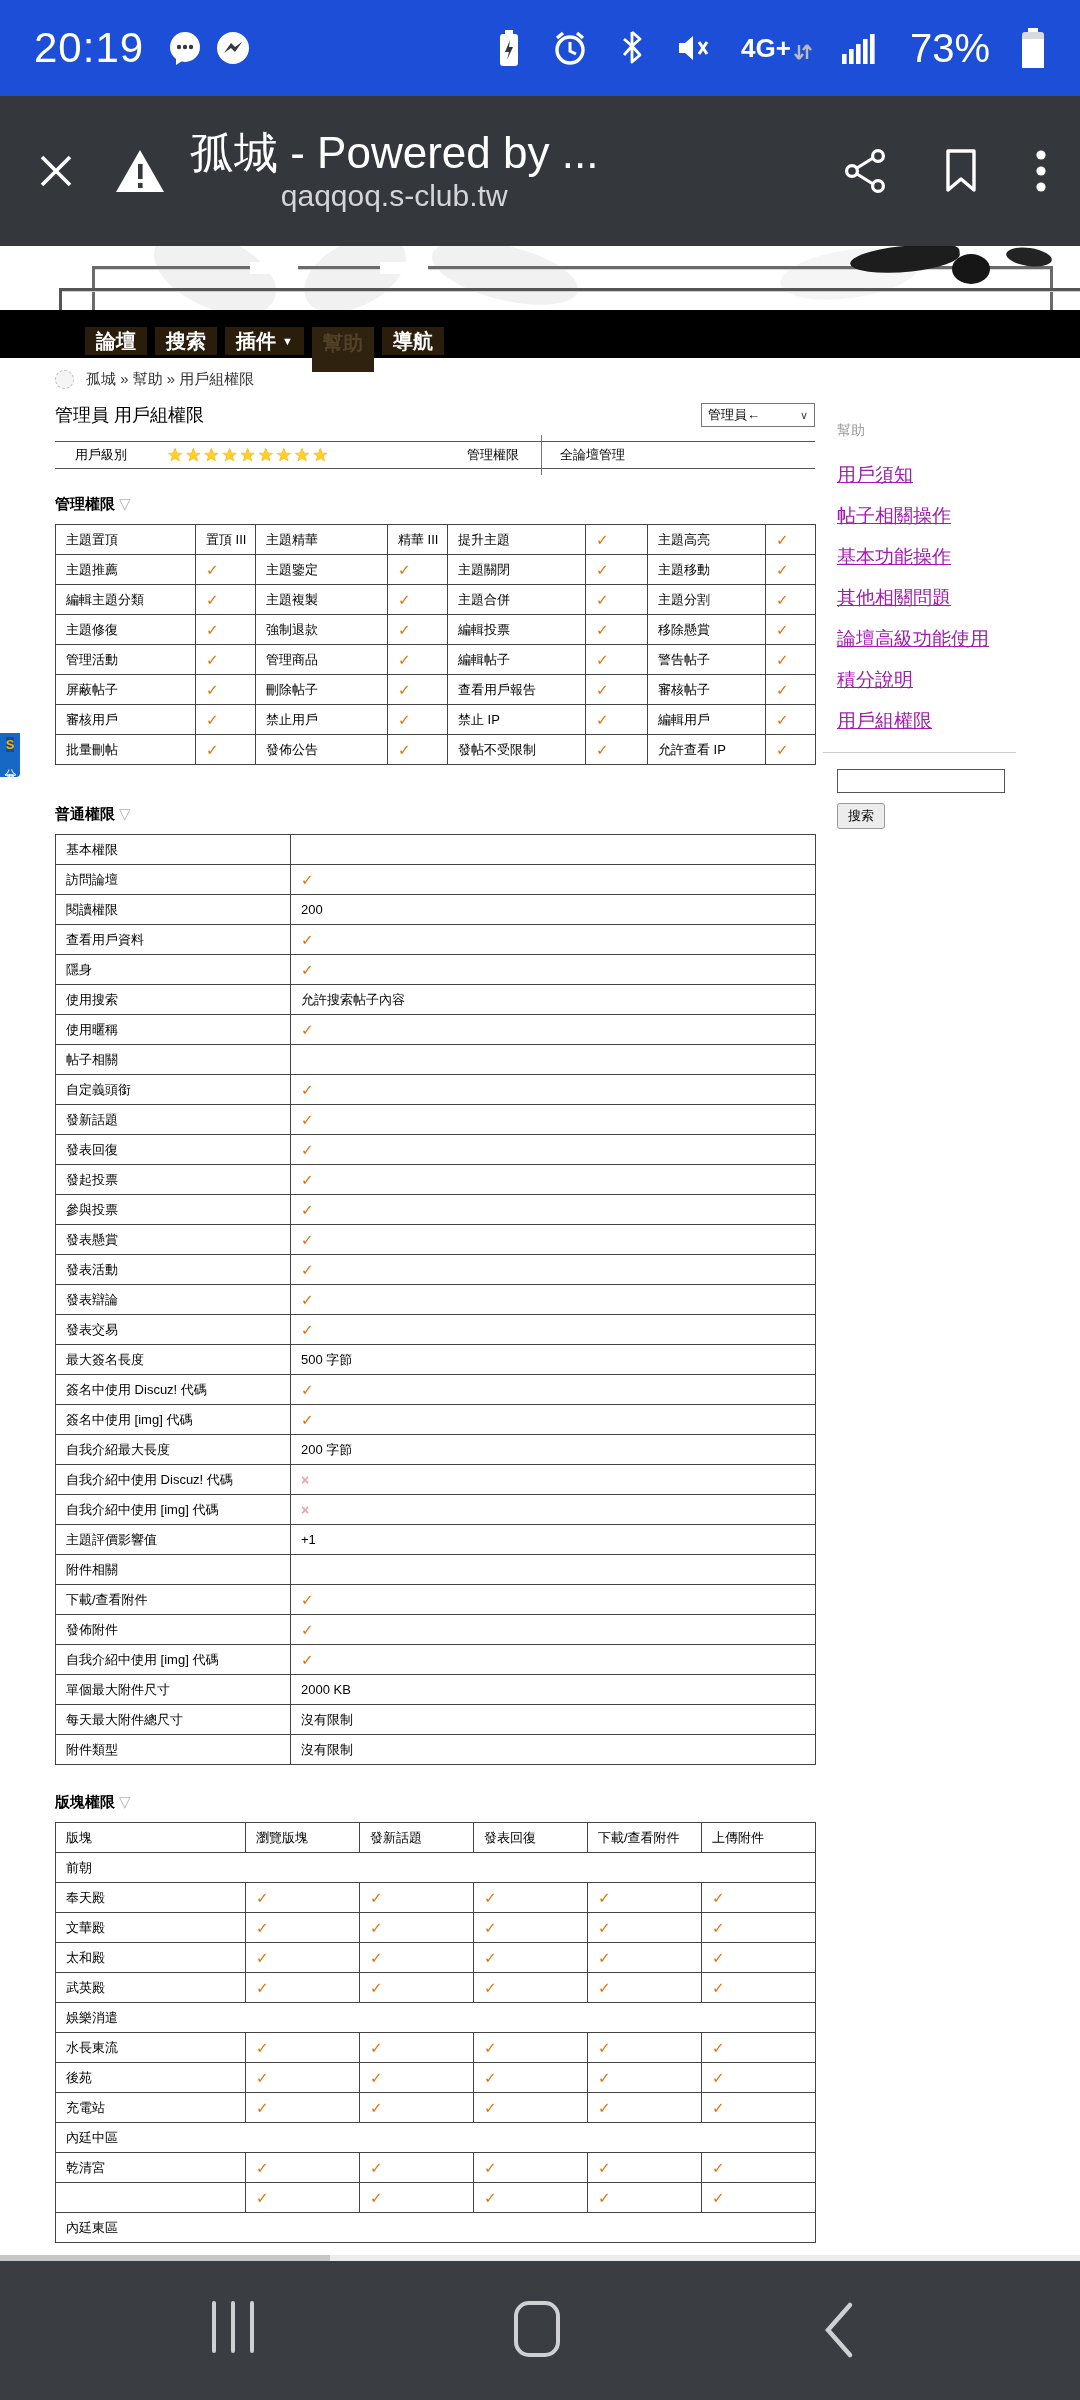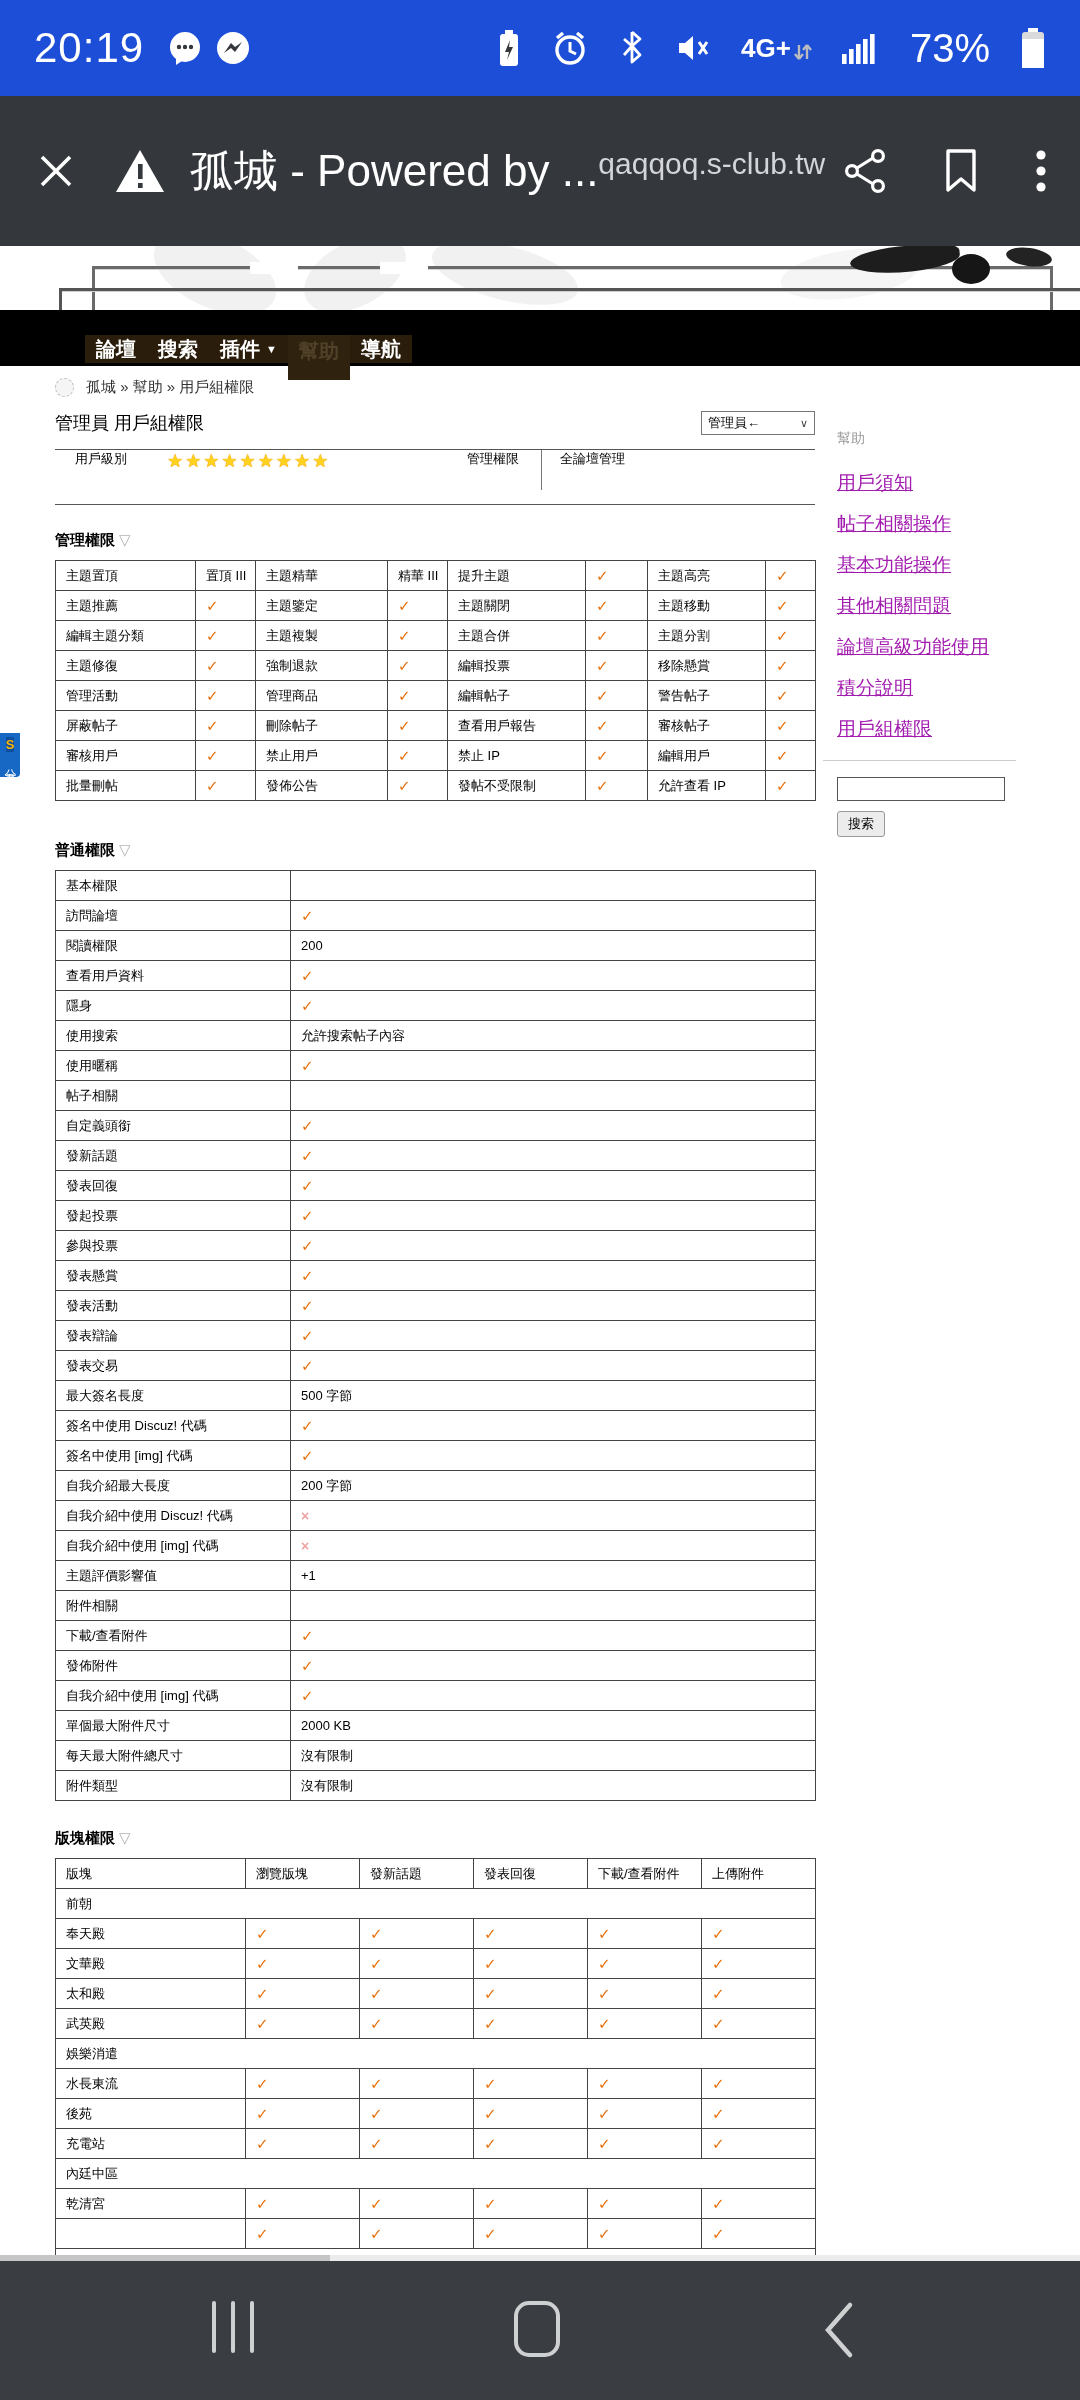--- a/index.html
+++ b/index.html
@@ -11,21 +11,21 @@
   .sb-time { font-size:42px; letter-spacing:1px; margin-right:22px; }
   .sb-chat { display:flex; gap:10px; align-items:center; }
   .sb-spacer { flex:1; }
   .sb-right { display:flex; align-items:center; gap:30px; }
   .sb-pct { font-size:40px; margin-left:4px; }
 
   
   .browserbar { height:150px; background:#34373c; color:#fff; display:flex; align-items:center; padding:0 34px; }
   .bb-close { margin-right:36px; display:flex; }
   .bb-warn { margin-right:24px; display:flex; }
-  .bb-titlewrap { display:flex; flex-direction:row; }
+  .bb-titlewrap { display:flex; flex-direction:column; align-items:center; }
   .bb-title { font-size:44px; line-height:1.15; white-space:nowrap; }
   .bb-url { font-size:30px; color:#d3d5d8; line-height:1.2; }
   .bb-icons { margin-left:auto; display:flex; align-items:center; gap:58px; }
 
   
   .page { position:relative; height:2015px; background:#fff; overflow:hidden; color:#000; }
 
   
   .banner { position:relative; height:64px; overflow:visible; }
   .stroke { position:absolute; border-radius:50%; background:rgba(60,60,60,.07); }
@@ -33,21 +33,21 @@
   .line-a::before { content:""; position:absolute; left:-3px; top:-3px; width:3px; height:44px; background:#6a6a6a; }
   .line-a::after  { content:""; position:absolute; right:-3px; top:-3px; width:3px; height:44px; background:#6a6a6a; }
   .line-b { position:absolute; top:42px; left:62px; right:0; border-top:3px solid #555; border-bottom:1px solid #cfcfcf; }
   .line-b::before { content:""; position:absolute; left:-3px; top:-3px; width:3px; height:25px; background:#555; }
   .gap { position:absolute; top:16px; height:12px; background:#fff; }
   .blob1 { position:absolute; top:0px; left:850px; width:110px; height:26px; background:#1d1d1d; border-radius:50% 40% 50% 60%; transform:rotate(-6deg); }
   .blob2 { position:absolute; top:8px; left:952px; width:38px; height:30px; background:#161616; border-radius:50%; }
   .blob3 { position:absolute; top:2px; left:1006px; width:46px; height:18px; background:#232323; border-radius:50%; transform:rotate(8deg); }
 
   
-  .mainnav { position:relative; z-index:3; height:56px; background:#000; display:flex; align-items:flex-end; padding:0 0 3px 85px; }
+  .mainnav { position:relative; z-index:3; height:48px; background:#000; display:flex; align-items:flex-end; padding:0 0 3px 85px; gap:8px; }
   .nav-btn { height:28px; line-height:28px; background:#2b1d0b; color:#fff; font-size:20px; font-weight:bold; padding:0 11px; display:flex; align-items:center; gap:6px; }
   .nav-btn .dd { font-size:11px; color:#fff; }
   .nav-btn.active { background:#2f2310; color:#514128; position:relative; margin-bottom:-17px; height:45px; align-items:flex-start; padding-top:3px; line-height:26px; }
 
   
   .sharetab { position:absolute; left:0; top:487px; width:20px; background:#1668c4; border-radius:0 0 4px 0; padding:2px 0 6px; text-align:center; z-index:5; }
   .share-logo { width:16px; height:17px; margin:1px auto 4px; background:#0d4f9e; color:#ffb400; font-size:13px; font-weight:bold; line-height:17px; }
   .share-text { writing-mode:vertical-rl; color:#fff; font-size:12px; letter-spacing:4px; margin:0 auto; }
 
   
@@ -56,21 +56,21 @@
   .sidecol { width:230px; margin-left:22px; padding-top:56px; }
 
   .breadcrumb { display:flex; align-items:center; gap:12px; font-size:15px; color:#333; margin:4px 0 14px; }
   .bc-icon { width:19px; height:19px; border:1px dashed #bbb; border-radius:50%; background:#f5f5f5; }
 
   .titlerow { display:flex; justify-content:space-between; align-items:flex-end; margin:0 0 14px; }
   .pagetitle { font-size:18px; color:#000; }
   .groupselect { width:114px; height:24px; border:1px solid #767676; background:#fff; font-size:13px; display:flex; align-items:center; justify-content:space-between; padding:0 6px; }
   .groupselect .chev { font-size:11px; color:#444; }
 
-  .userlevel { border-top:1px solid #555; border-bottom:1px solid #555; height:56px; display:flex; font-size:13px; }
+  .userlevel { border-top:1px solid #555; border-bottom:1px solid #555; height:28px; display:flex; align-items:center; font-size:13px; }
   .ul-label { margin-left:20px; width:92px; }
   .ul-stars { width:240px; letter-spacing:2px; }
   .ul-stars span { color:#ffd21e; font-size:18px; text-shadow:0 0 1px #ef9400, 0 0 1px #ef9400; }
   .ul-mid { margin-left:60px; padding-right:22px; }
   .ul-div { border-left:1px solid #777; height:40px; }
   .ul-val { padding-left:18px; }
 
   .sec-title { font-size:15px; font-weight:bold; margin:26px 0 10px; }
   .sec-title .tri { color:#b3b3b3; font-weight:normal; margin-left:4px; }
 

